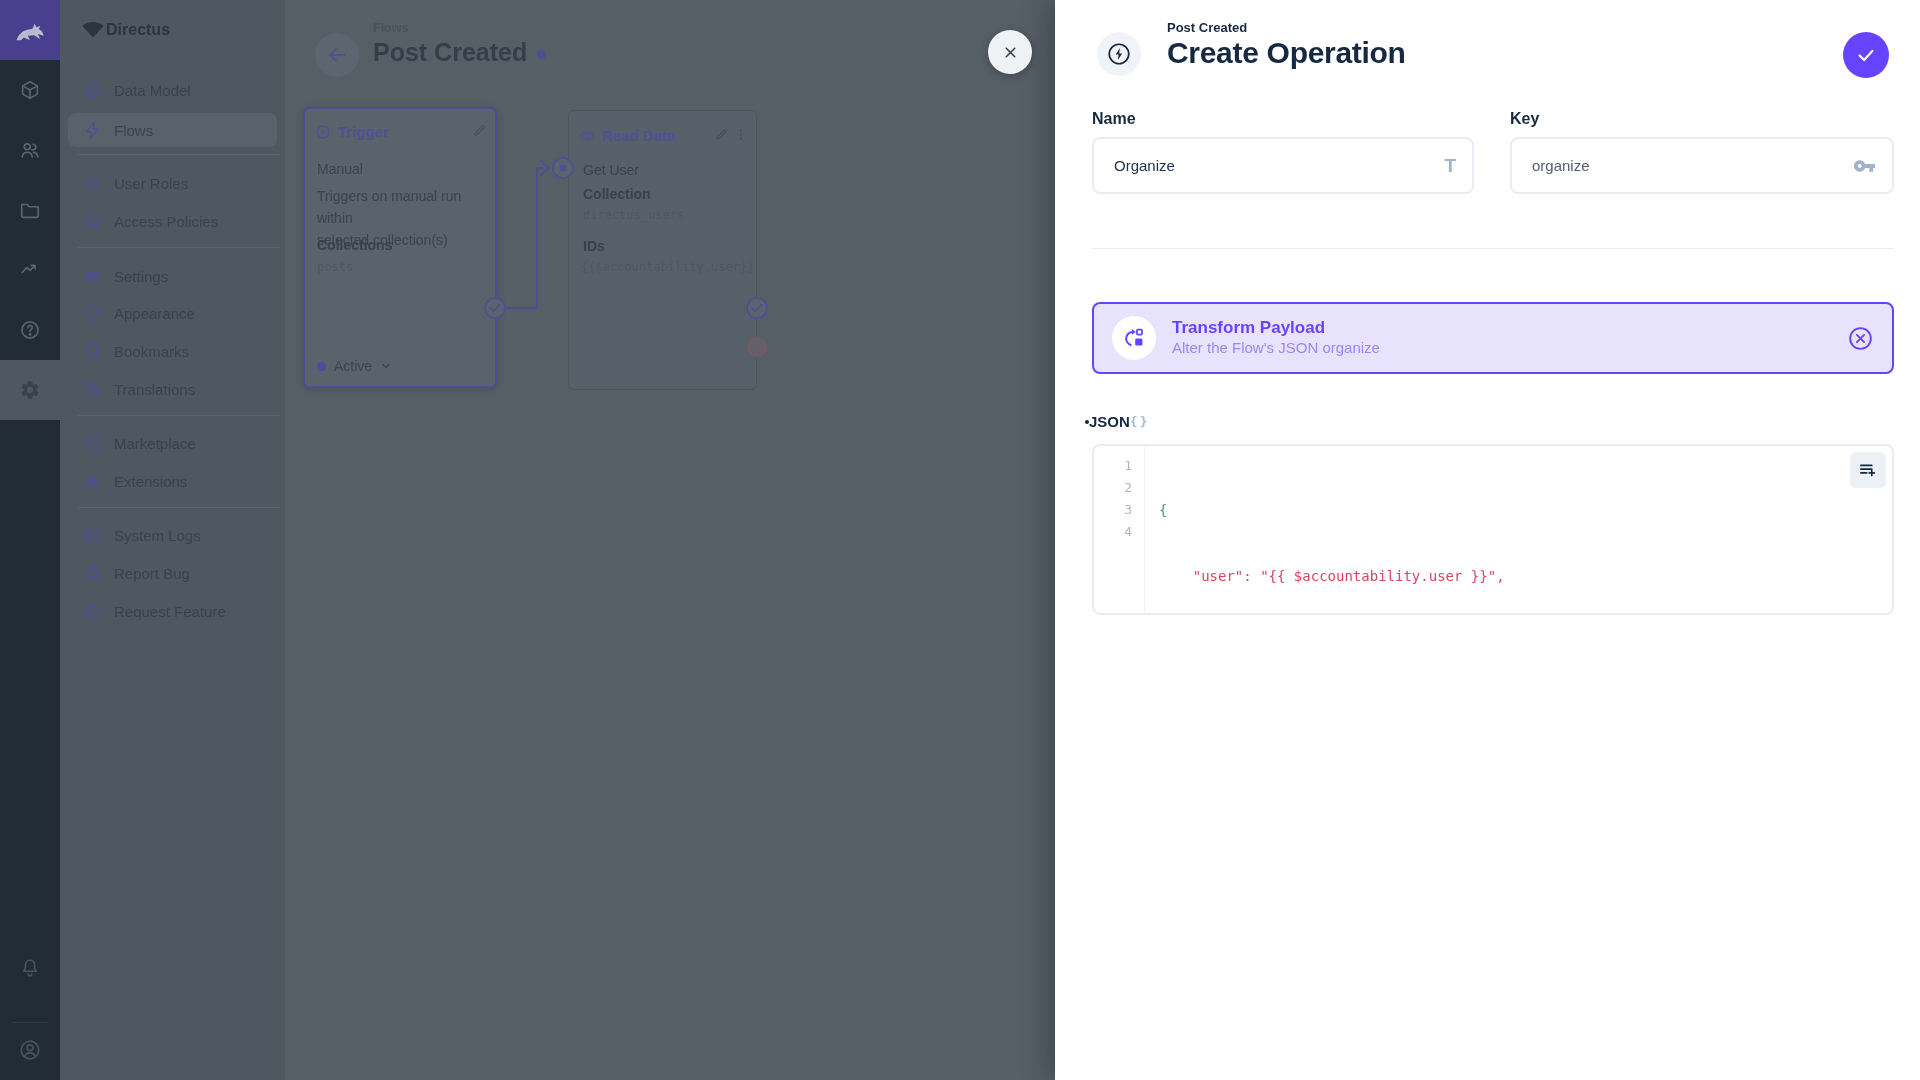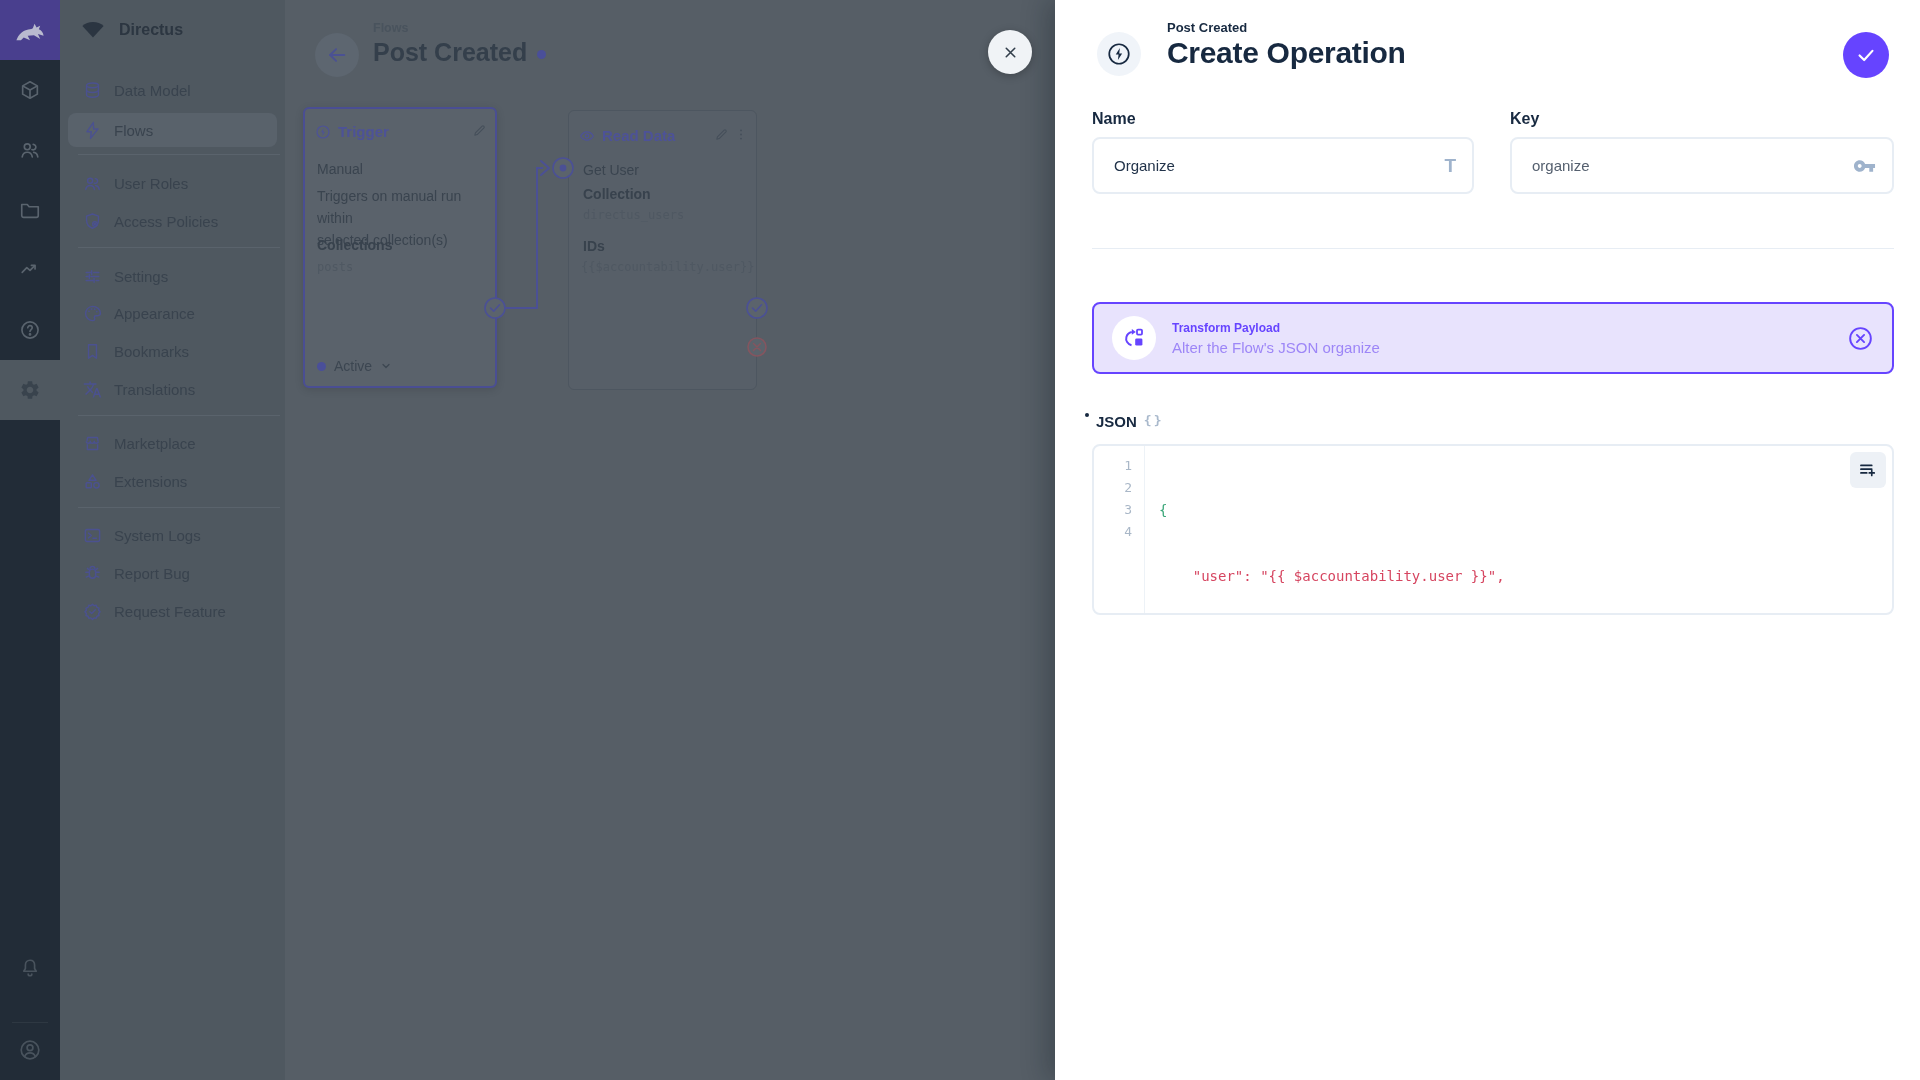--- a/index.html
+++ b/index.html
@@ -10,21 +10,21 @@
   
   #module-bar { position:absolute; left:0; top:0; width:60px; height:1080px; background:#222c37; z-index:5; }
   .logo-tile { position:absolute; left:0; top:0; width:60px; height:60px; background:#493f8e; display:flex; align-items:center; justify-content:center; }
   .module-tile { position:absolute; left:0; width:60px; height:60px; display:flex; align-items:center; justify-content:center; color:#5a646e; cursor:pointer; }
   .module-tile.active { background:#4f5860; color:#39434d; }
   .mb-bottom { position:absolute; left:0; width:60px; display:flex; align-items:center; justify-content:center; color:#49535d; cursor:pointer; height:44px; }
   .mb-divider { position:absolute; left:12px; width:36px; height:1px; background:#2e3842; }
 
   
   #nav { position:absolute; left:60px; top:0; width:225px; height:1080px; background:#4f5860; z-index:4; }
-  .project-row { position:absolute; left:0; top:0; width:225px; height:60px; display:flex; align-items:center; gap:13px; padding-left:20px; cursor:pointer; }
+  .project-row { position:absolute; left:0; top:0; width:225px; height:60px; display:flex; align-items:center; padding-left:20px; cursor:pointer; }
   .project-name { font-size:16px; font-weight:700; color:#2c3641; }
   .nav-item { position:absolute; left:8px; width:209px; height:34px; border-radius:8px; display:flex; align-items:center; gap:12px; padding-left:15px; cursor:pointer; }
   .nav-item.active { background:#59626b; }
   .nav-item .ni-icon { color:#4b5190; width:19px; height:19px; flex:none; }
   .nav-item .ni-label { font-size:15px; color:#39434e; }
   .nav-divider { position:absolute; left:18px; width:202px; height:1px; background:#5a636c; }
 
   
   #canvas { position:absolute; left:285px; top:0; width:770px; height:1080px; background:#565e66; z-index:3; }
   .back-btn { position:absolute; left:30px; top:33px; width:44px; height:44px; border-radius:50%; background:#5d6670; display:flex; align-items:center; justify-content:center; color:#4b5193; cursor:pointer; }
@@ -59,25 +59,25 @@
 
   .field-label { position:absolute; top:110px; font-size:16px; font-weight:700; color:#172940; }
   .field { position:absolute; top:137px; height:57px; border:2px solid #e7edf4; border-radius:8px; background:#fff; display:flex; align-items:center; }
   .field input { border:none; outline:none; background:transparent; width:100%; height:100%; padding:0 46px 0 20px; font-family:"Liberation Sans", sans-serif; font-size:15px; color:#22334a; }
   .field .suffix { position:absolute; right:16px; top:50%; transform:translateY(-50%); color:#9fb3cc; }
   .t-glyph { font-size:19px; font-weight:700; font-family:"Liberation Sans", sans-serif; }
   .hr { position:absolute; left:37px; top:248px; width:802px; height:1px; background:#e7edf4; }
 
   .op-banner { position:absolute; left:37px; top:302px; width:802px; height:72px; background:#e8e3fd; border:2px solid #6644ff; border-radius:8px; display:flex; align-items:center; padding:0 18px; cursor:pointer; }
   .op-icon-circle { width:44px; height:44px; border-radius:50%; background:#ffffff; display:flex; align-items:center; justify-content:center; color:#6644ff; margin-right:16px; flex:none; }
-  .op-title { font-size:12px; font-weight:600; color:#6644ff; line-height:20px; }
+  .op-title { font-size:17px; font-weight:600; color:#6644ff; line-height:20px; }
   .op-subtitle { font-size:15px; color:#9d86f7; line-height:20px; }
   .op-close { margin-left:auto; color:#6644ff; cursor:pointer; }
 
-  .json-row { position:absolute; left:30px; top:413px; display:flex; align-items:flex-start; gap:7px; }
+  .json-row { position:absolute; left:30px; top:413px; display:flex; align-items:center; }
   .edited-dot { width:4px; height:4px; border-radius:50%; background:#172940; }
   .json-label { font-size:15px; font-weight:700; color:#172940; }
   .braces-glyph { font-family:"DejaVu Sans Mono", monospace; font-size:13px; font-weight:700; color:#a9b9cc; letter-spacing:2px; }
 
   .editor { position:absolute; left:37px; top:444px; width:802px; height:171px; border:2px solid #e7edf4; border-radius:8px; background:#fff; overflow:hidden; }
   .gutter { position:absolute; left:0; top:0; bottom:0; width:51px; border-right:1px solid #edf2f7; padding-top:9px; }
   .gutter div { height:22px; line-height:22px; text-align:right; padding-right:12px; font-family:"DejaVu Sans Mono", monospace; font-size:13px; color:#a9b7c7; }
   .code { position:absolute; left:52px; top:0; right:0; bottom:0; padding:9px 0 0 13px; font-family:"DejaVu Sans Mono", monospace; font-size:14px; line-height:22px; white-space:pre; cursor:text; }
   .code-line { height:22px; }
   .code-line.brace { color:#3aa678; }

